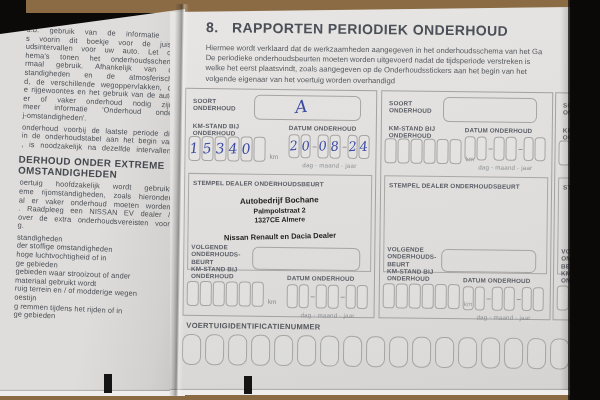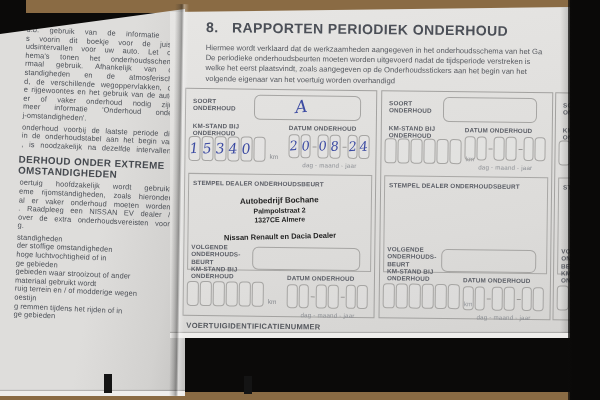--- a/index.html
+++ b/index.html
@@ -27,21 +27,21 @@
     z-index:40;
   }
   
   .page{position:absolute;z-index:10;}
   .page-left{
     left:0;top:0;width:185px;height:396px;
     background:linear-gradient(100deg,#dedddb 55%,#d2d1cf 85%,#c3c2c0);
     clip-path:polygon(0 34px,100% 9px,100% 100%,0 100%);
   }
   .page-right{
-    left:170px;top:0;width:400px;height:338px;
+    left:170px;top:0;width:400px;height:395px;
     background:linear-gradient(170deg,#e7e6e4,#dcdbd9 70%,#d4d3d1);
     clip-path:polygon(0 12px,100% 7px,100% 100%,0 100%);
     overflow:hidden;
   }
   .gutter-shade{
     position:absolute;left:172px;top:4px;width:14px;height:392px;z-index:20;
     transform:rotate(.9deg);
     background:linear-gradient(90deg, rgba(40,40,40,0), rgba(40,40,40,.22) 30%,
       rgba(18,18,18,.38) 50%, rgba(255,255,255,.32) 66%, rgba(255,255,255,0));
   }

